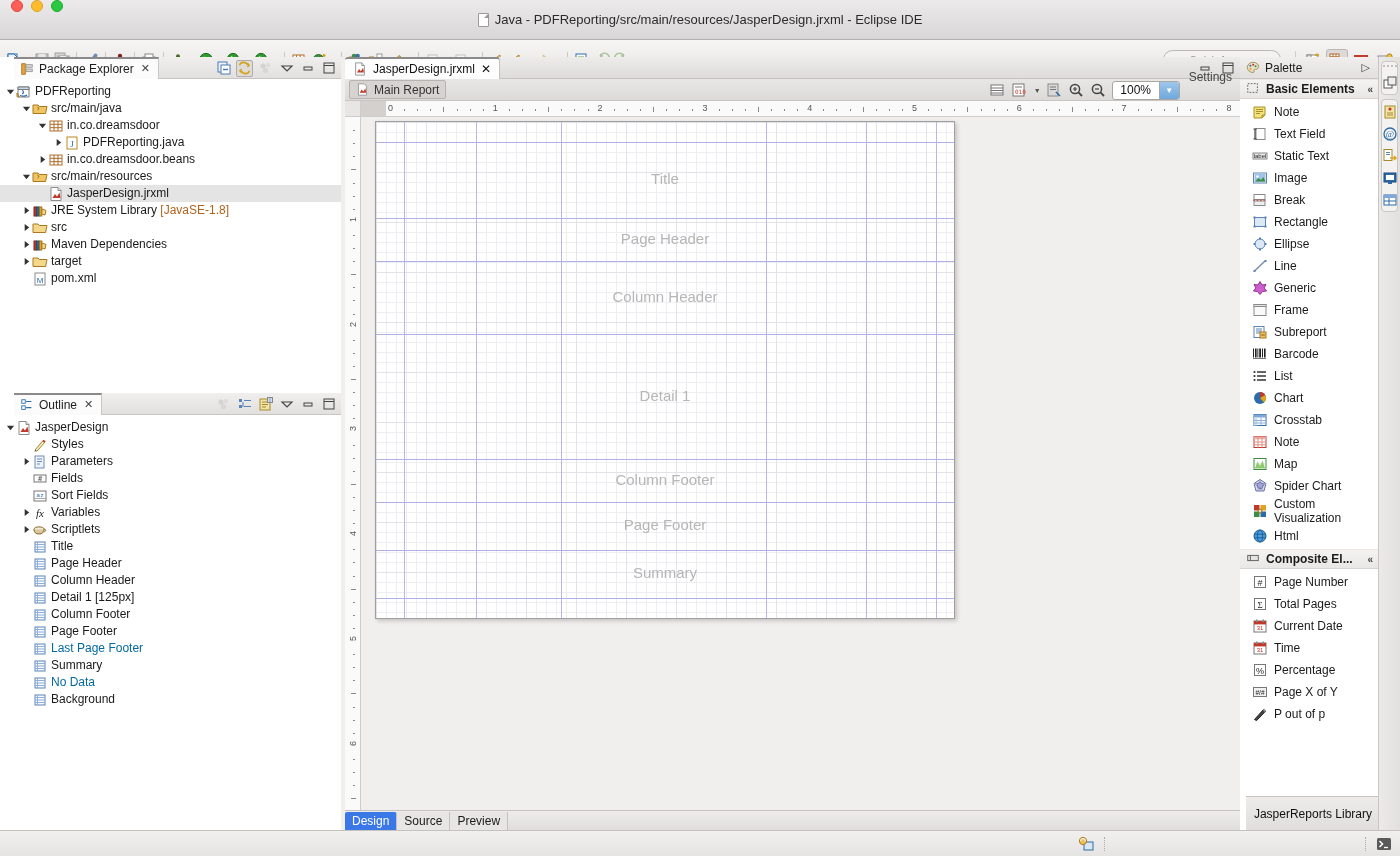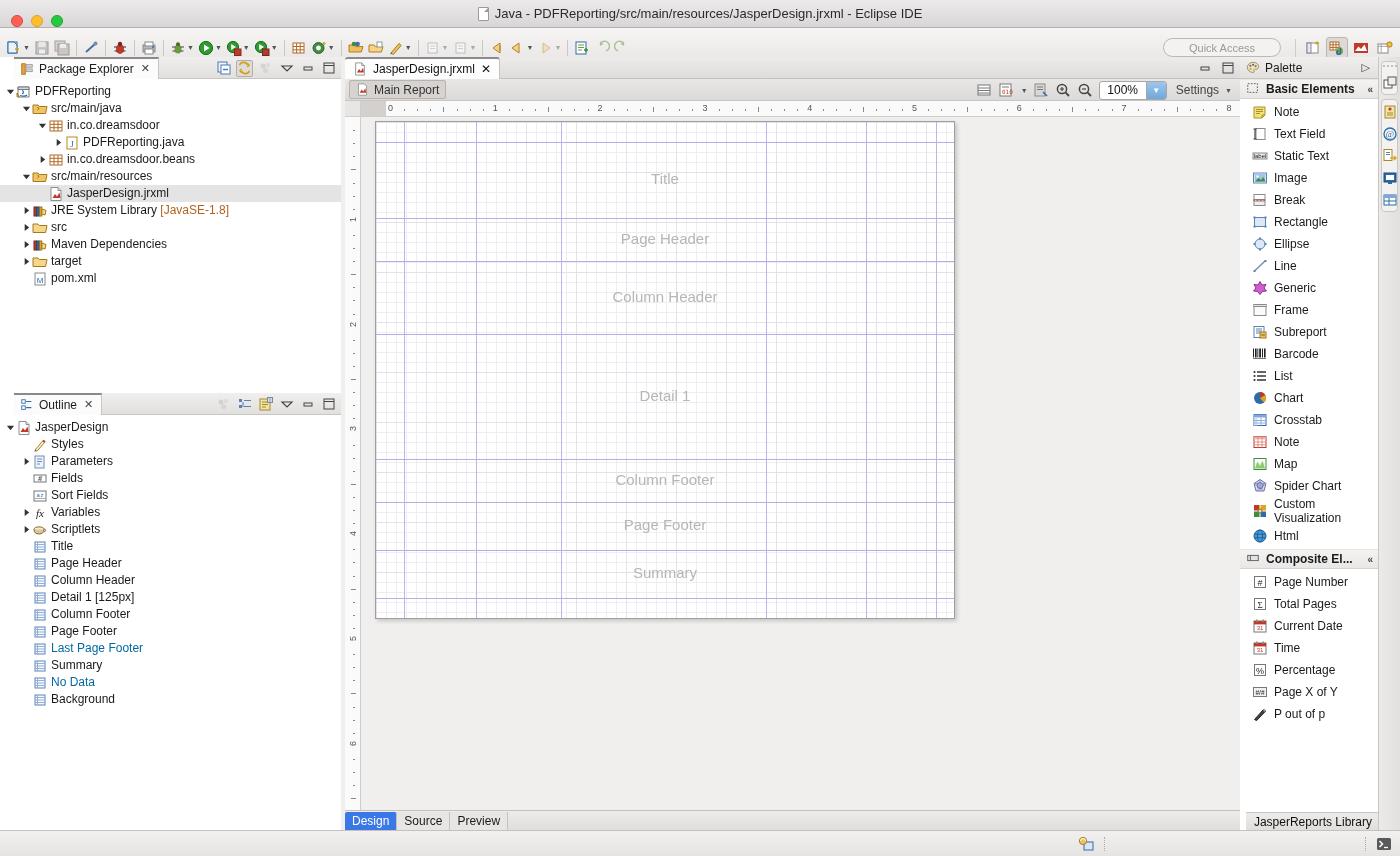--- a/index.html
+++ b/index.html
@@ -8,24 +8,24 @@
     font-family: "Liberation Sans", sans-serif;
     font-size: 12px;
     background: #f0efee;
     overflow: hidden;
     -webkit-font-smoothing: antialiased;
   }
   .app { position: relative; width: 1400px; height: 856px; }
 
   
   .titlebar {
-    height: 28px;
+    height: 40px;
     background: linear-gradient(#eceaea, #d8d6d6);
     border-bottom: 1px solid #b4b1b1;
-    display: flex; align-items: flex-end;
+    display: flex; align-items: flex-start;
     position: relative;
   }
   .traffic { display: flex; gap: 8px; padding-left: 11px; }
   .dot { width: 12px; height: 12px; border-radius: 50%; }
   .dot.r { background: #ff5f57; border: 1px solid #e0443e; }
   .dot.y { background: #ffbd2e; border: 1px solid #dea123; }
   .dot.g { background: #28c840; border: 1px solid #1aab29; }
   .title-center {
     position: absolute; left: 0; right: 0; top: 0; bottom: 0;
     display: flex; align-items: center; justify-content: center;
@@ -149,21 +149,21 @@
     background: #fff; overflow: hidden;
   }
   .zoomcombo .zval { width: 46px; text-align: center; font-size: 12px; color: #111; }
   .zoomcombo .zarrow {
     width: 20px; height: 17px;
     background: linear-gradient(#9fc6ea, #6ea8dd);
     display: flex; align-items: center; justify-content: center;
     color: #fff; font-size: 8px;
     border-left: 1px solid #a9a6a4;
   }
-  .settings-btn { display: flex; align-items: center; gap: 5px; font-size: 12px; color: #444; padding: 0 4px; }
+  .settings-btn { display: flex; align-items: center; gap: 20px; font-size: 12px; color: #444; padding: 0 4px; flex-direction: column; }
 
   
   .ruler-h {
     position: absolute; left: 0; right: 0; top: 0; height: 16px;
     background: #fafafa; border-bottom: 1px solid #cfcdcb;
     overflow: hidden;
   }
   .ruler-v {
     position: absolute; left: 0; top: 0; bottom: 0; width: 16px;
     background: #fafafa; border-right: 1px solid #cfcdcb;
@@ -248,21 +248,21 @@
   }
   .pal-group .collapse { position: absolute; right: 7px; font-size: 10px; color: #444; letter-spacing: -2px; }
   .pal-list { padding: 2px 0; }
   .pal-item {
     display: flex; align-items: center; gap: 6px;
     min-height: 22px; padding: 0 6px 0 12px;
     font-size: 12px; color: #1a1a1a;
   }
   .pal-item .pico { width: 16px; height: 16px; flex: 0 0 16px; display:flex;align-items:center;justify-content:center;}
   .pal-footer {
-    position: absolute; left: 6px; right: 0; bottom: 0; height: 18px;
+    position: absolute; left: 6px; right: 0; bottom: 0; height: 34px;
     background: linear-gradient(#eeecea, #e0dedc);
     border-top: 1px solid #c8c5c3;
     display: flex; align-items: center; justify-content: flex-end;
     padding-right: 6px; font-size: 12px; color: #111;
   }
 
   
   .rightbar {
     position: absolute; right: 0; top: 0; bottom: 0; width: 22px;
     background: linear-gradient(to right,#eceae8,#e2e0de);

